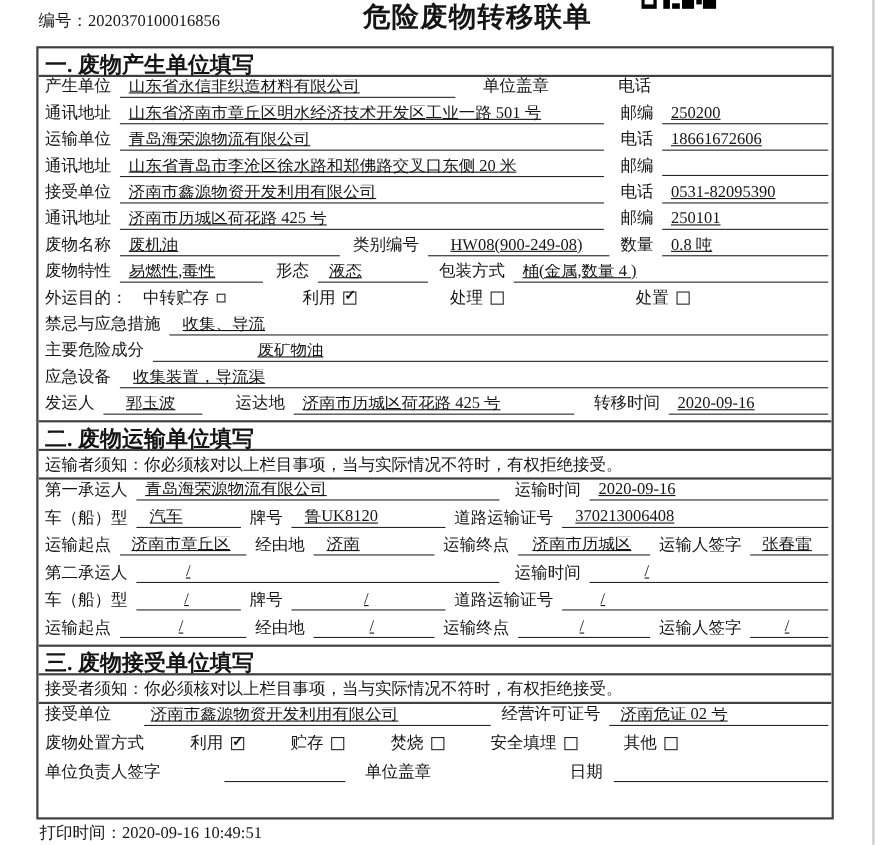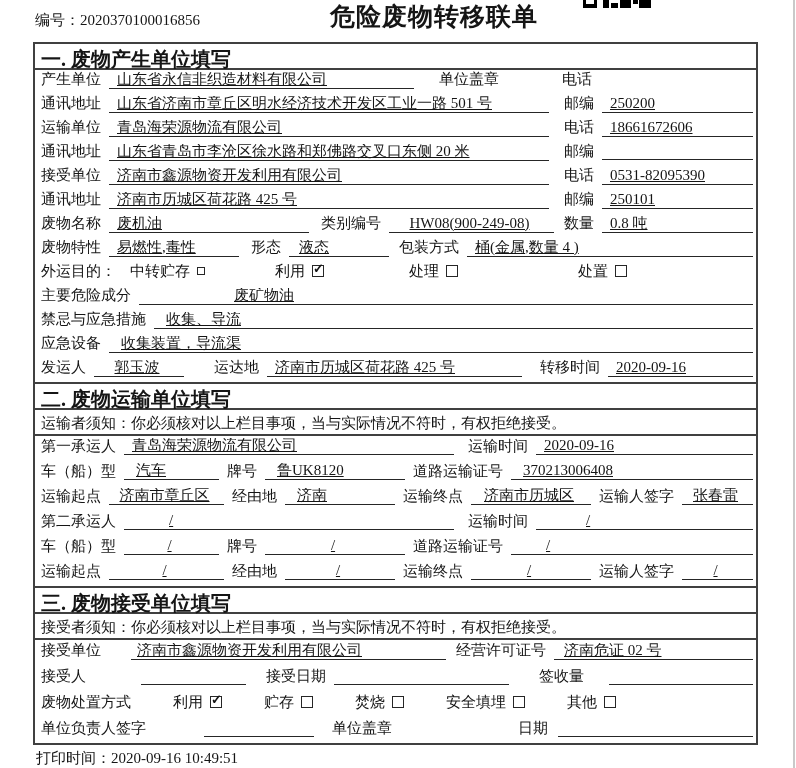--- a/index.html
+++ b/index.html
@@ -141,27 +141,27 @@
       <span class="cb sm"></span>
       <span class="l" style="margin-left:70px;margin-right:0">利用</span>
       <span class="cb checked"></span>
       <span class="l" style="margin-left:85px;margin-right:0">处理</span>
       <span class="cb"></span>
       <span class="l" style="margin-left:120px;margin-right:0">处置</span>
       <span class="cb"></span>
     </div>
 
     <div class="r">
+      <span class="l">禁忌与应急措施</span>
+      <span class="v g" style="padding-left:12px">收集、导流</span>
+    </div>
+
+    <div class="r">
       <span class="l">主要危险成分</span>
       <span class="v g" style="padding-left:95px">废矿物油</span>
-    </div>
-
-    <div class="r">
-      <span class="l">禁忌与应急措施</span>
-      <span class="v g" style="padding-left:12px">收集、导流</span>
     </div>
 
     <div class="r">
       <span class="l">应急设备</span>
       <span class="v g" style="padding-left:12px">收集装置，导流渠</span>
     </div>
 
     <div class="r">
       <span class="l">发运人</span>
       <span class="v c" style="width:90px">郭玉波</span>
@@ -235,28 +235,20 @@
     <div class="sec-t">三. 废物接受单位填写</div>
     <div class="notice">接受者须知：你必须核对以上栏目事项，当与实际情况不符时，有权拒绝接受。</div>
 
     <div class="r">
       <span class="l">接受单位</span>
       <span class="v" style="width:315px;margin-left:22px;padding-left:6px">济南市鑫源物资开发利用有限公司</span>
       <span class="l" style="margin-left:10px">经营许可证号</span>
       <span class="v g" style="padding-left:10px">济南危证 02 号</span>
     </div>
 
-    <div class="r">
-      <span class="l">接受人</span>
-      <span class="v" style="width:105px;margin-left:47px"></span>
-      <span class="l" style="margin-left:20px">接受日期</span>
-      <span class="v" style="width:175px"></span>
-      <span class="l" style="margin-left:30px">签收量</span>
-      <span class="v g" style="margin-left:17px"></span>
-    </div>
 
     <div class="r">
       <span class="l">废物处置方式</span>
       <span class="l" style="margin-left:34px;margin-right:0">利用</span>
       <span class="cb checked"></span>
       <span class="l" style="margin-left:42px;margin-right:0">贮存</span>
       <span class="cb"></span>
       <span class="l" style="margin-left:42px;margin-right:0">焚烧</span>
       <span class="cb"></span>
       <span class="l" style="margin-left:42px;margin-right:0">安全填埋</span>

